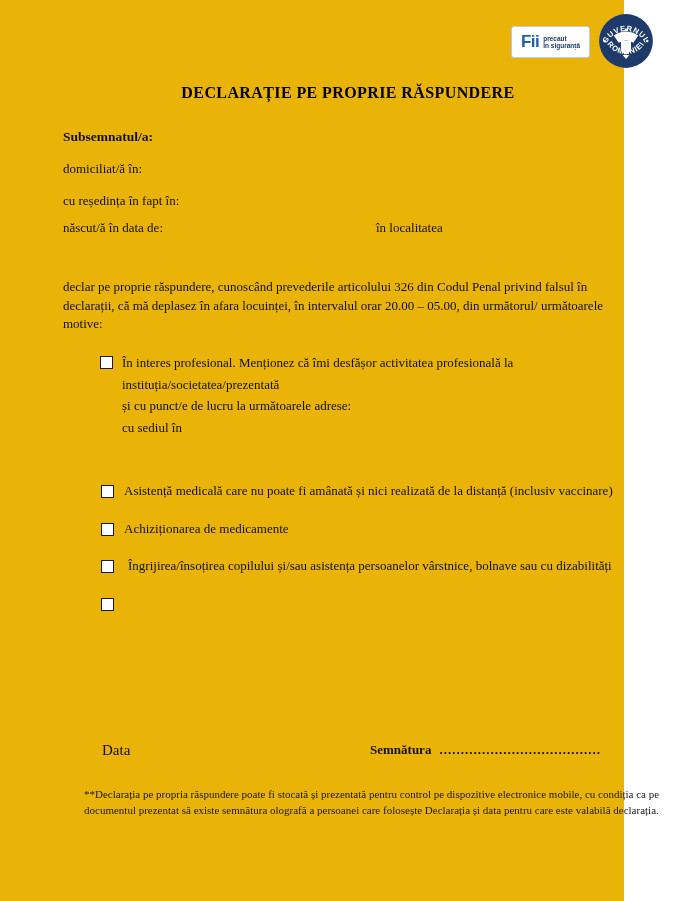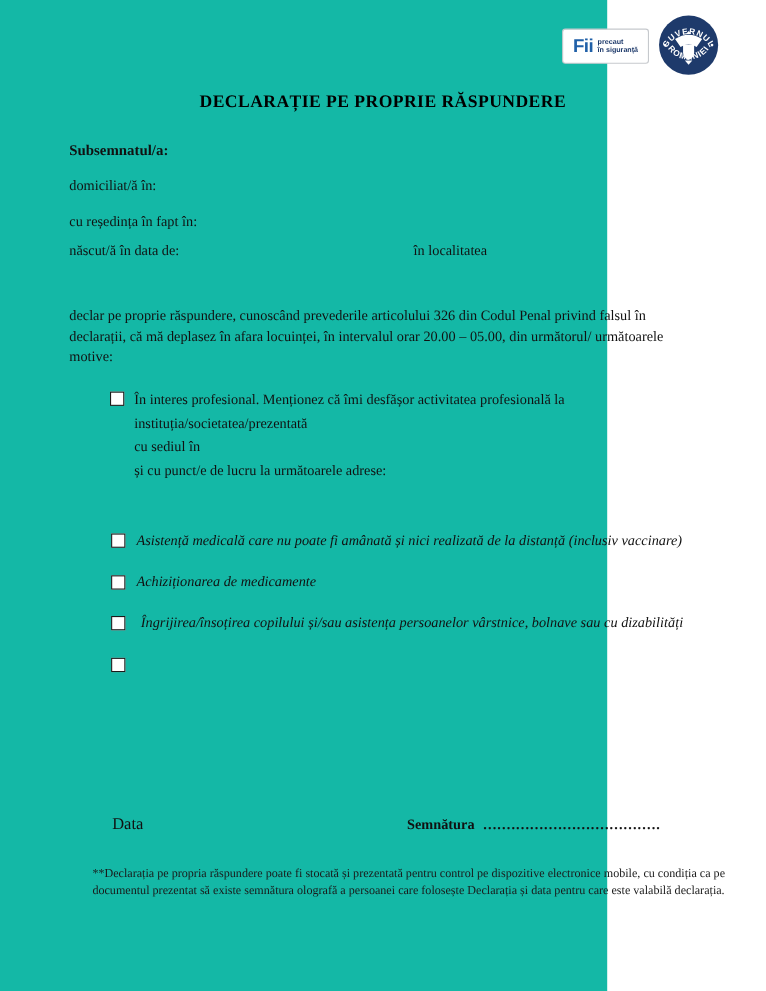--- a/index.html
+++ b/index.html
@@ -6,22 +6,22 @@
   html, body { background: #ffffff; }
   body {
     width: 696px; height: 901px;
     font-family: "Liberation Serif", serif;
     color: #111111;
     position: relative;
     overflow: hidden;
   }
   .page {
     position: absolute; left: 0; top: 0;
-    width: 552px; height: 901px;
-    background: #14b8a6;
+    width: 624px; height: 901px;
+    background: #eab308;
   }
 
   
   .fii-box {
     position: absolute; left: 511px; top: 26px;
     width: 79px; height: 32px;
     border: 1px solid #c6c9cd;
     border-radius: 3px;
     background: #ffffff;
     display: flex; align-items: center; justify-content: center;
@@ -72,21 +72,21 @@
   .motive-prof-chk { left: 100px; top: 356px; }
   .motive-prof-text {
     position: absolute; left: 122px; top: 352px;
     width: 470px;
     font-size: 13px; line-height: 21.5px;
   }
   .chk-r2 { left: 101px; top: 485px; }
   .chk-r3 { left: 101px; top: 523px; }
   .chk-r4 { left: 101px; top: 560px; }
   .chk-r5 { left: 101px; top: 598px; }
-  .motive-item { position: absolute; font-size: 13px; width: 540px; font-style: italic; }
+  .motive-item { position: absolute; font-size: 13px; width: 540px; }
   .mi-2 { left: 124px; top: 483px; }
   .mi-3 { left: 124px; top: 521px; }
   .mi-4 { left: 128px; top: 558px; }
   .mi-5 { left: 124px; top: 596px; }
 
   
   .data-label { position: absolute; left: 102px; top: 742px; font-size: 15px; }
   .sig-row { position: absolute; left: 370px; top: 742px; font-size: 13px; font-weight: bold; }
   .sig-dots { letter-spacing: 1px; margin-left: 8px; }
 
@@ -140,22 +140,22 @@
   <div class="field f-resedinta">cu reședința în fapt în:</div>
   <div class="field f-nascut">născut/ă în data de:</div>
   <div class="f-localitatea">în localitatea</div>
 
   <div class="declaration">declar pe proprie răspundere, cunoscând prevederile articolului 326 din Codul Penal privind falsul în declarații, că mă deplasez în afara locuinței, în intervalul orar 20.00 – 05.00, din următorul/ următoarele motive:</div>
 
   <div class="chk motive-prof-chk"></div>
   <div class="motive-prof-text">
     <div>În interes profesional. Menționez că îmi desfășor activitatea profesională la</div>
     <div>instituția/societatea/prezentată</div>
+    <div>și cu punct/e de lucru la următoarele adrese:</div>
     <div>cu sediul în</div>
-    <div>și cu punct/e de lucru la următoarele adrese:</div>
   </div>
 
   <div class="chk chk-r2"></div>
   <div class="motive-item mi-2">Asistență medicală care nu poate fi amânată și nici realizată de la distanță (inclusiv vaccinare)</div>
 
   <div class="chk chk-r3"></div>
   <div class="motive-item mi-3">Achiziționarea de medicamente</div>
 
   <div class="chk chk-r4"></div>
   <div class="motive-item mi-4">Îngrijirea/însoțirea copilului și/sau asistența persoanelor vârstnice, bolnave sau cu dizabilități</div>

